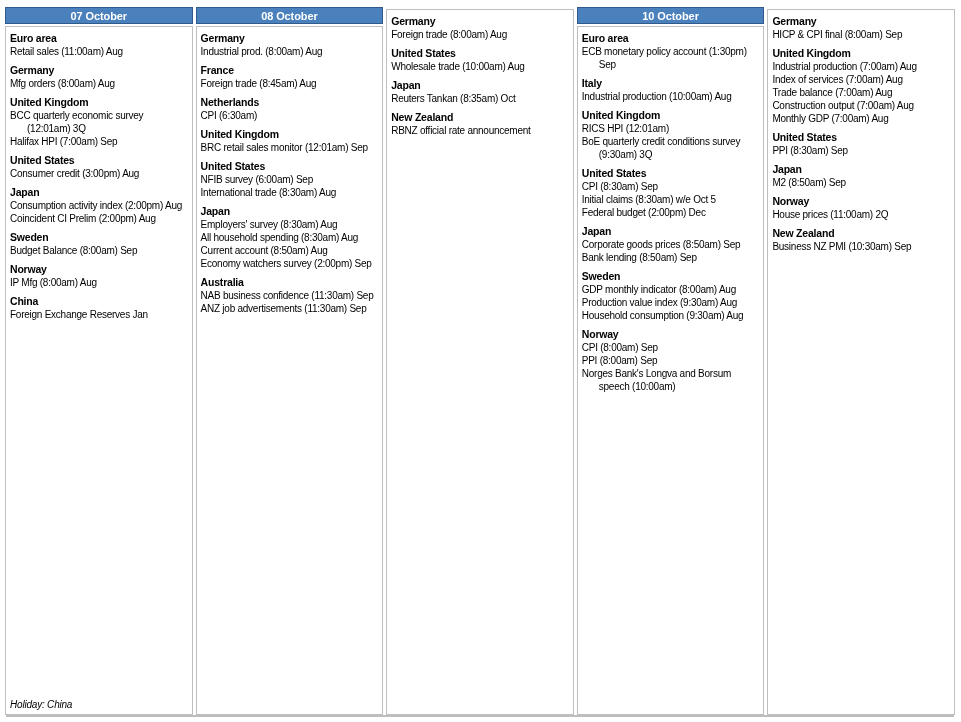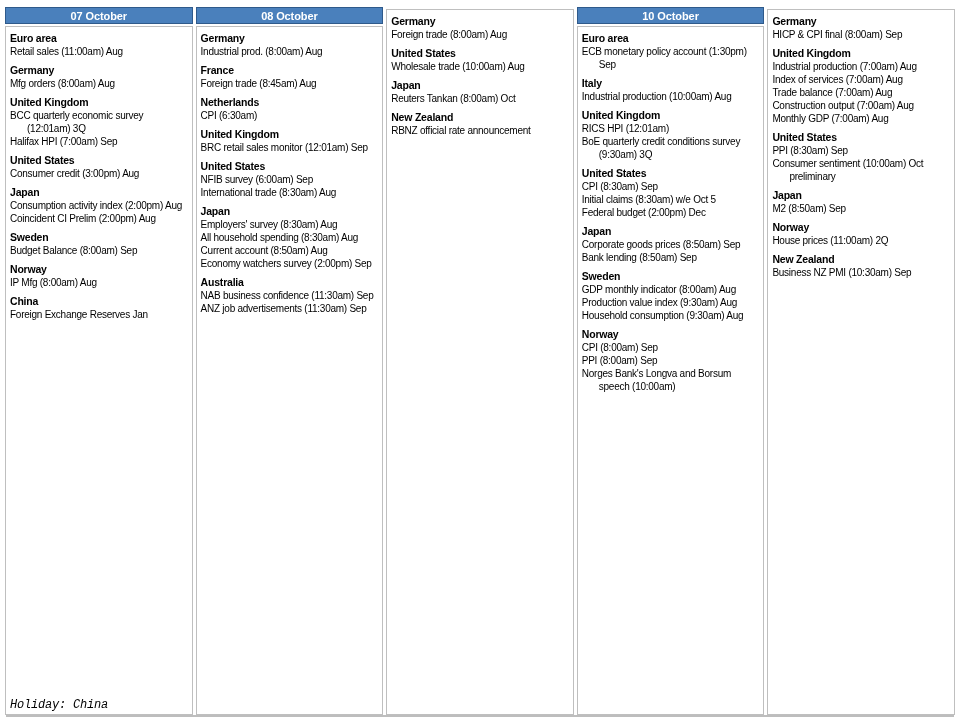--- a/index.html
+++ b/index.html
@@ -55,25 +55,24 @@
   .country:first-child { margin-top: 1px; }
   .event {
     font-size: 10px;
     line-height: 13px;
     letter-spacing: -0.25px;
     padding-left: 17px;
     text-indent: -17px;
   }
   .day-footer {
     margin-top: auto;
-    font-size: 12px;
+    font-size: 10px;
     font-style: italic;
     line-height: 14px;
     letter-spacing: -0.2px;
-    font-family: Liberation Mono, monospace;
   }
 </style>
 </head>
 <body>
 
 <div class="calendar">
     <div class="day">
       <div class="day-header">07 October</div>
       <div class="day-body">
         <div class="country">Euro area</div>
@@ -121,21 +120,21 @@
         <div class="event">ANZ job advertisements (11:30am) Sep</div>
       </div>
     </div>
     <div class="day">
       <div class="day-body">
         <div class="country">Germany</div>
         <div class="event">Foreign trade (8:00am) Aug</div>
         <div class="country">United States</div>
         <div class="event">Wholesale trade (10:00am) Aug</div>
         <div class="country">Japan</div>
-        <div class="event">Reuters Tankan (8:00am) Oct</div>
+        <div class="event">Reuters Tankan (8:35am) Oct</div>
         <div class="country">New Zealand</div>
         <div class="event">RBNZ official rate announcement</div>
       </div>
     </div>
     <div class="day">
       <div class="day-header">10 October</div>
       <div class="day-body">
         <div class="country">Euro area</div>
         <div class="event">ECB monetary policy account (1:30pm) Sep</div>
         <div class="country">Italy</div>
@@ -165,21 +164,20 @@
         <div class="country">Germany</div>
         <div class="event">HICP &amp; CPI final (8:00am) Sep</div>
         <div class="country">United Kingdom</div>
         <div class="event">Industrial production (7:00am) Aug</div>
         <div class="event">Index of services (7:00am) Aug</div>
         <div class="event">Trade balance (7:00am) Aug</div>
         <div class="event">Construction output (7:00am) Aug</div>
         <div class="event">Monthly GDP (7:00am) Aug</div>
         <div class="country">United States</div>
         <div class="event">PPI (8:30am) Sep</div>
-        <div class="event">Consumer sentiment (10:00am) Oct preliminary</div>
         <div class="country">Japan</div>
         <div class="event">M2 (8:50am) Sep</div>
         <div class="country">Norway</div>
         <div class="event">House prices (11:00am) 2Q</div>
         <div class="country">New Zealand</div>
         <div class="event">Business NZ PMI (10:30am) Sep</div>
       </div>
     </div>
   </div>
 

